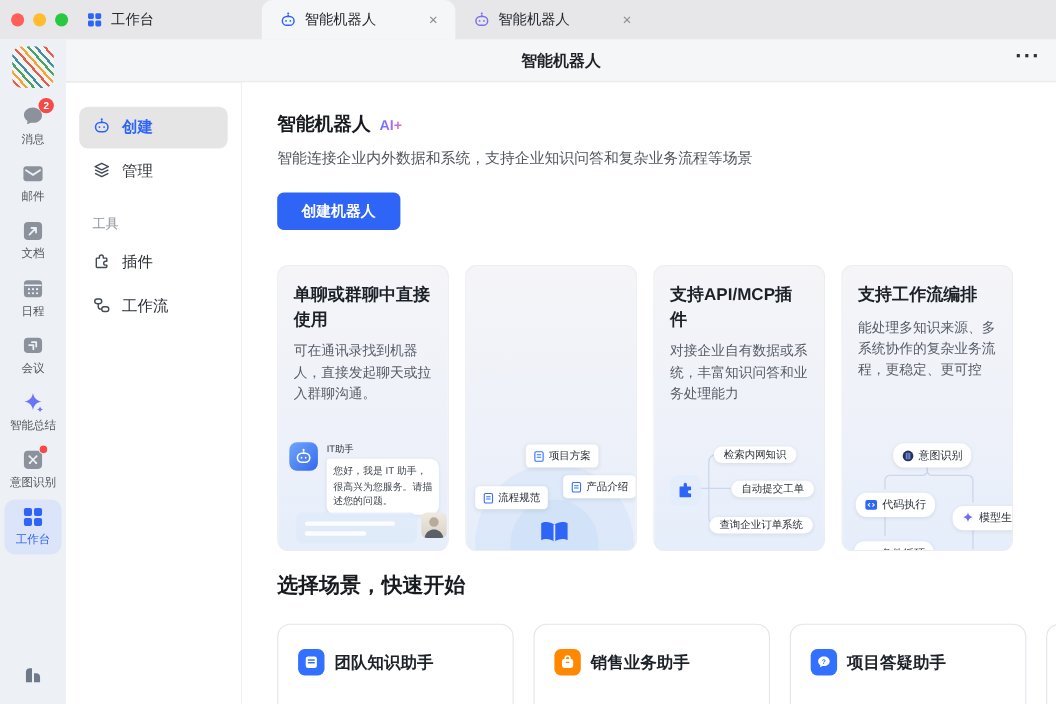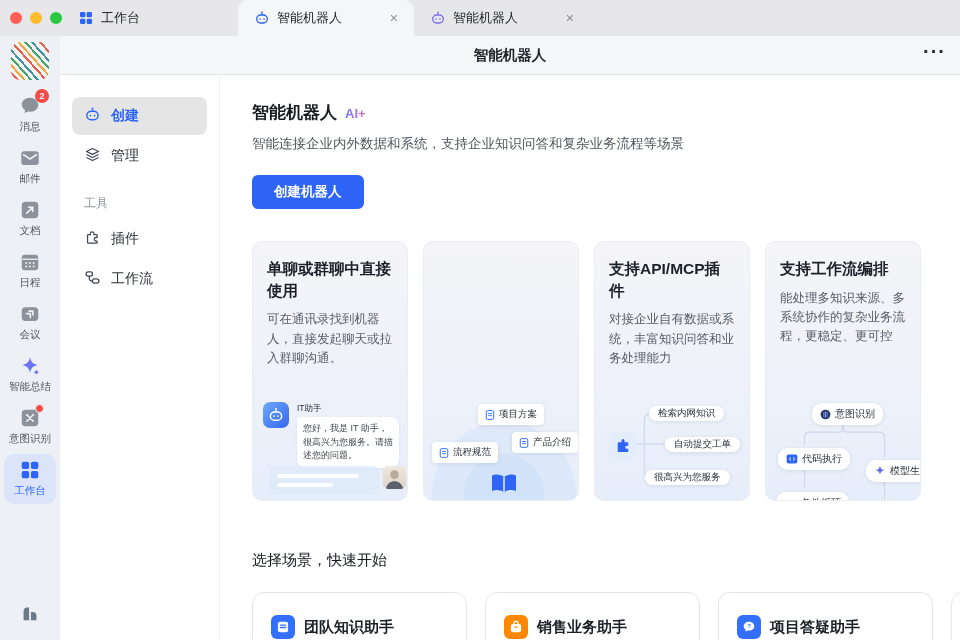--- a/index.html
+++ b/index.html
@@ -84,21 +84,21 @@
   .bookwrap { position:absolute; left:64px; top:228px; }
 
   
   .pill { position:absolute; background:#fff; border-radius:10px; padding:1px 9px; font-size:9.5px; color:#2b3039; box-shadow:0 1px 4px rgba(31,35,41,.1); white-space:nowrap; }
   .puzzle-tile { position:absolute; left:14px; top:190px; width:28px; height:28px; border-radius:7px; background:#e3edfc; display:flex; align-items:center; justify-content:center; }
 
   
   .node { position:absolute; display:inline-flex; align-items:center; gap:4px; background:#fff; border-radius:10px; padding:4px 8px; font-size:10px; color:#2b3039; box-shadow:0 1px 4px rgba(31,35,41,.1); white-space:nowrap; }
 
   
-  .scen-title { margin-top:50px; font-size:15px; font-weight:normal; color:#171a1f; }
+  .scen-title { margin-top:18px; font-size:19px; font-weight:bold; color:#171a1f; }
   .scen-row { margin-top:22px; display:flex; gap:18px; }
   .scard { width:215px; flex:0 0 215px; height:110px; background:#fff; border:1px solid #e3e5ea; border-radius:12px; padding:22px 18px 0; cursor:pointer; }
   .scard-head { display:flex; align-items:center; gap:9px; }
   .scard-ic { width:24px; height:24px; border-radius:6px; display:flex; align-items:center; justify-content:center; flex:0 0 24px; }
   .scard-title { font-size:15px; font-weight:bold; color:#1c2128; }
   .svgline { position:absolute; inset:0; width:100%; height:100%; }
 </style>
 </head>
 <body>
 
@@ -402,21 +402,21 @@
                   <path d="M50 204h20"></path>
                   <path d="M50 204v26q0 7 7 7"></path>
               </svg>
               <div class="puzzle-tile">
                 <svg viewBox="0 0 24 24" width="18" height="18" fill="#2e65f6">
                     <path d="M10 4.5a2 2 0 0 1 4 0V7h4a1 1 0 0 1 1 1v3.5h-2a2 2 0 0 0 0 4h2V19a1 1 0 0 1-1 1H6a1 1 0 0 1-1-1V8a1 1 0 0 1 1-1h4V4.5z"></path>
                   </svg>
               </div>
               <div class="pill" style="left:54px;top:164px">检索内网知识</div>
               <div class="pill" style="left:70px;top:195px">自动提交工单</div>
-              <div class="pill" style="left:50px;top:228px">很高兴为您服务</div>
+              <div class="pill" style="left:50px;top:228px">查询企业订单系统</div>
             </div>
             <div class="fpad">
               <div class="ftitle">支持API/MCP插件</div>
               <div class="fdesc">对接企业自有数据或系统，丰富知识问答和业务处理能力</div>
             </div>
           </div>
 
           <div class="fcard">
             <div class="illus">
               <svg class="svgline" viewBox="0 0 156 260" fill="none" stroke="#ccd6ec" stroke-width="1.2">

